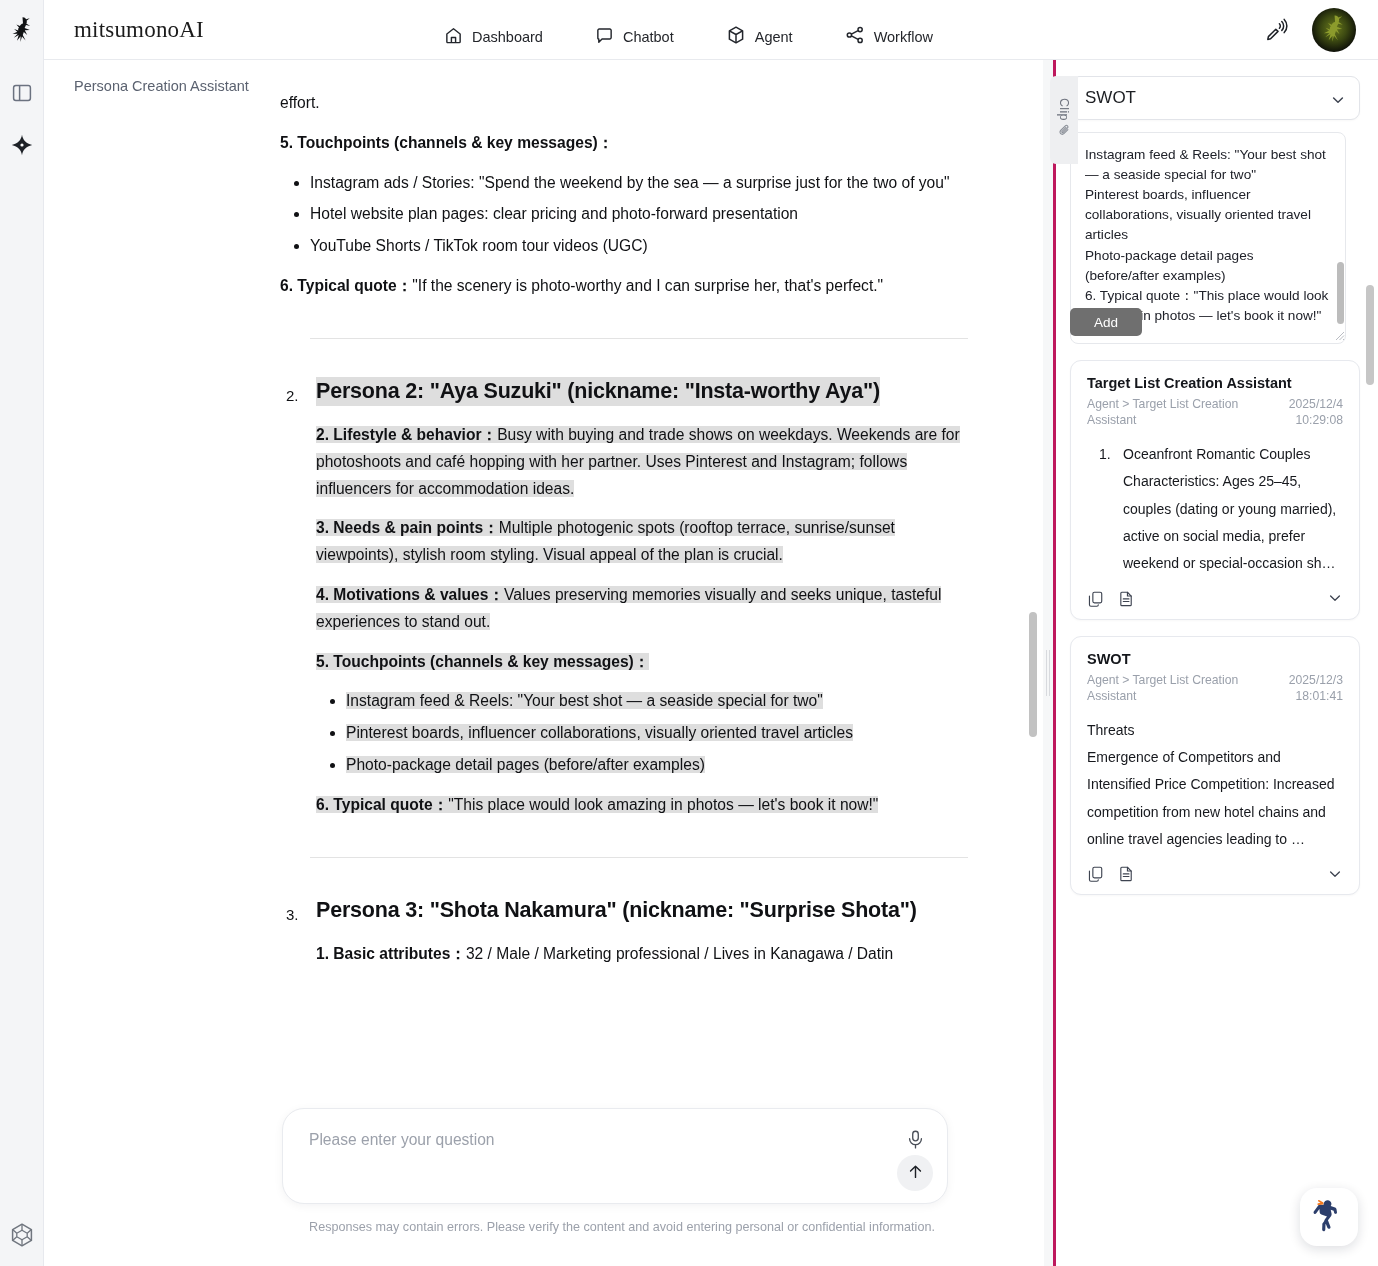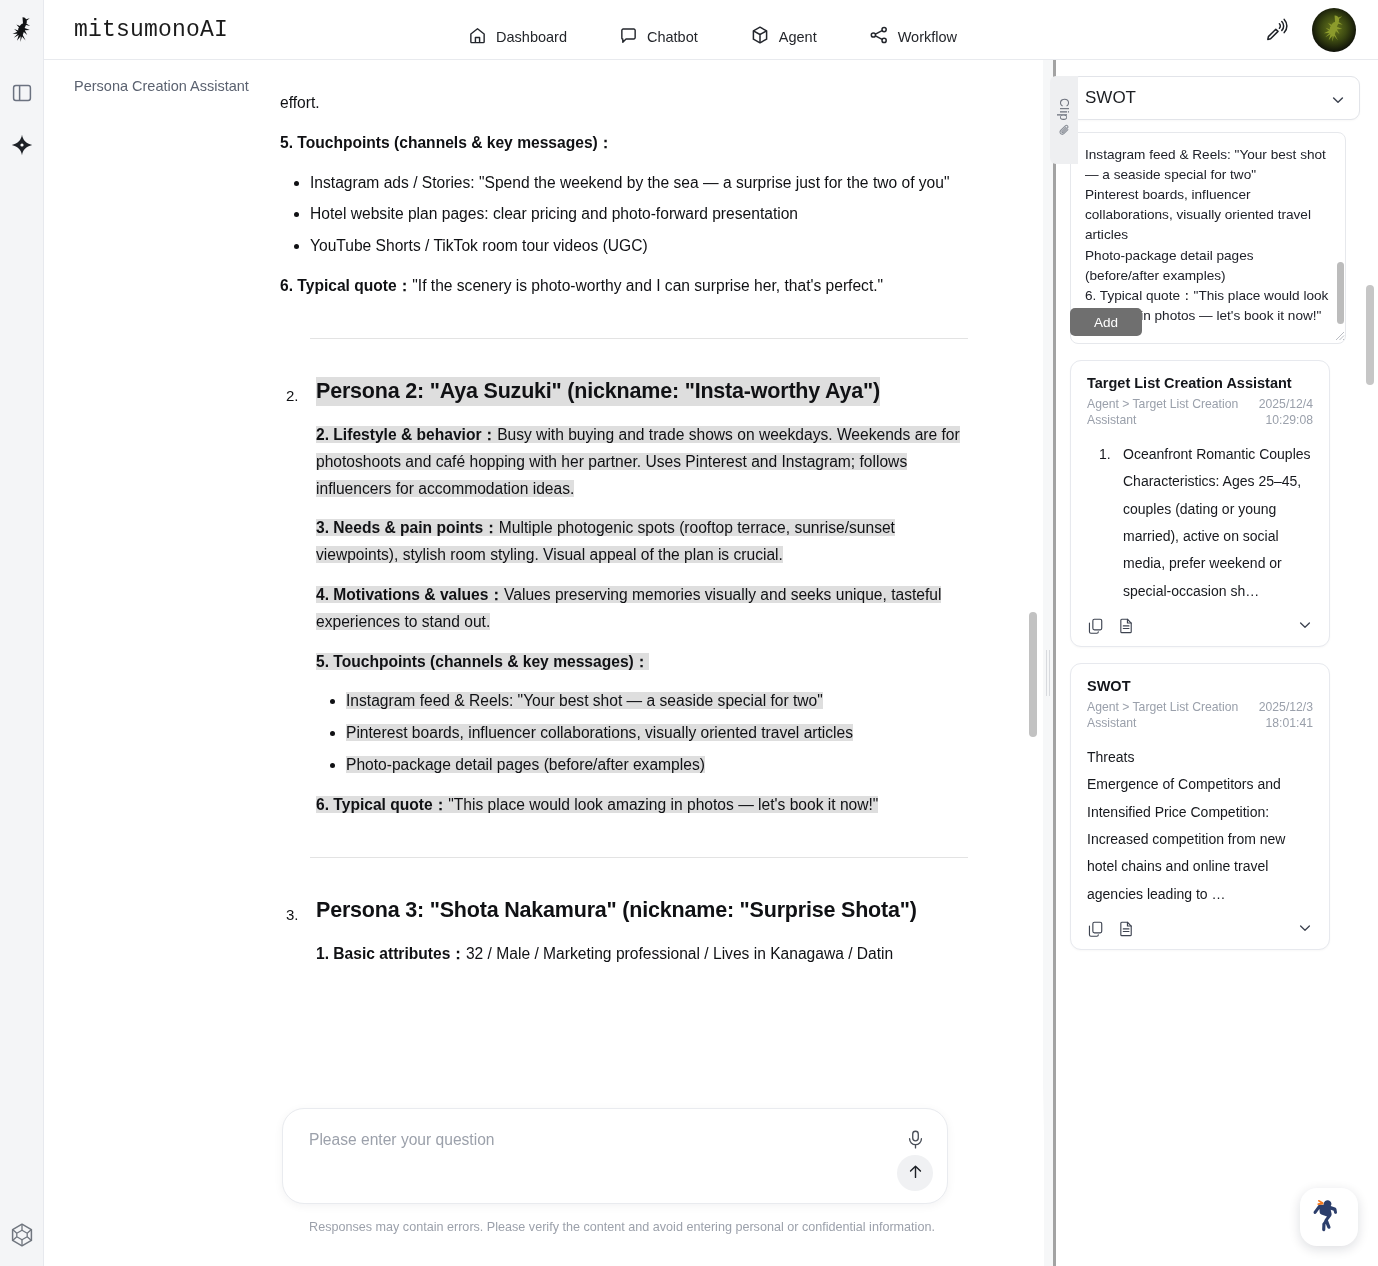--- a/index.html
+++ b/index.html
@@ -26,21 +26,21 @@
   #left-rail .rail-btn.first { margin-top: 28px; }
   #left-rail .rail-bottom { margin-top: auto; margin-bottom: 14px; }
 
   
   #topbar {
     position: absolute; left: 44px; top: 0; width: 1334px; height: 60px;
     background: #ffffff; border-bottom: 1px solid #e8eaee;
     display: flex; align-items: center; z-index: 30;
   }
   #brand {
-    margin-left: 30px; font-family: Liberation Mono, monospace;
+    margin-left: 30px; font-family: Liberation Serif, serif;
     font-size: 23px; color: #1b1b1b; letter-spacing: .2px; cursor: pointer;
     white-space: nowrap;
   }
   #nav { display: flex; align-items: center; margin-left: 240px; gap: 52px; margin-top: 14px; }
   .nav-item {
     display: flex; align-items: center; gap: 9px;
     font-size: 14.5px; color: #24262b; cursor: pointer; white-space: nowrap;
   }
   .nav-item svg { flex: none; }
   #topbar-right {
@@ -49,21 +49,21 @@
   #avatar {
     width: 44px; height: 44px; border-radius: 50%;
     background: radial-gradient(circle at 50% 46%, #6b7a1e 0%, #3d4a12 38%, #0d0f08 74%, #000 100%);
     display: flex; align-items: center; justify-content: center;
     cursor: pointer; overflow: hidden;
   }
 
   
   #workspace {
     position: absolute; left: 44px; top: 60px; width: 1334px; height: 1206px;
-    background: #a3a3a3;
+    background: #be185d;
   }
 
   
   #breadcrumb {
     position: absolute; left: 30px; top: 18px;
     font-size: 14.5px; color: #5b6270; z-index: 12; background: #fff; padding-right: 8px;
   }
 
   
   #doc-pane {
@@ -156,21 +156,21 @@
     position: absolute; right: 15px; bottom: 3px; width: 10px; height: 10px;
     color: #b9bcc2; font-size: 10px; line-height: 10px;
   }
   .add-btn {
     position: absolute; left: 0px; top: 176px; width: 72px; height: 28px;
     background: #6f6f6f; color: #fff; border: none; border-radius: 5px;
     font-size: 13.5px; cursor: pointer; font-family: "Liberation Sans", sans-serif;
   }
 
   .hist-card {
-    width: 260px; margin-top: 16px;
+    width: 290px; margin-top: 16px;
     border: 1px solid #e7e9ee; border-radius: 11px; background: #fff;
     padding: 14px 16px 10px 16px;
     box-shadow: 0 1px 2px rgba(16,24,40,.03);
   }
   .hist-title { font-size: 14.5px; font-weight: 700; color: #14161b; margin-bottom: 5px; }
   .hist-meta { display: flex; justify-content: space-between; gap: 8px; }
   .hist-path { font-size: 12.2px; color: #9aa0ab; line-height: 1.32; max-width: 170px; }
   .hist-time { font-size: 12.2px; color: #9aa0ab; line-height: 1.32; text-align: right; white-space: nowrap; }
   .hist-body {
     margin-top: 13px; font-size: 14px; color: #16181d; line-height: 1.95;

